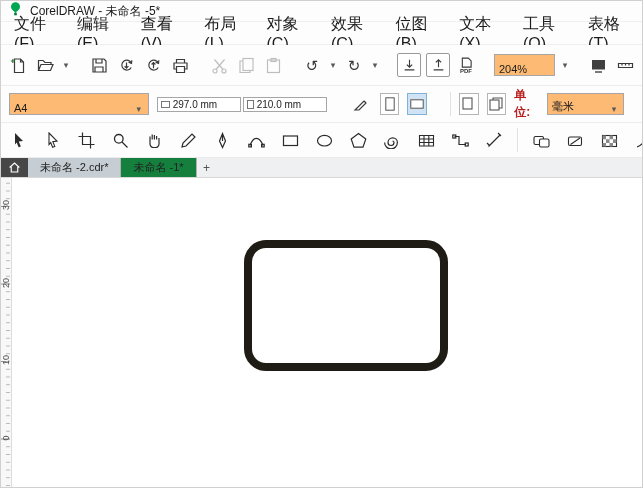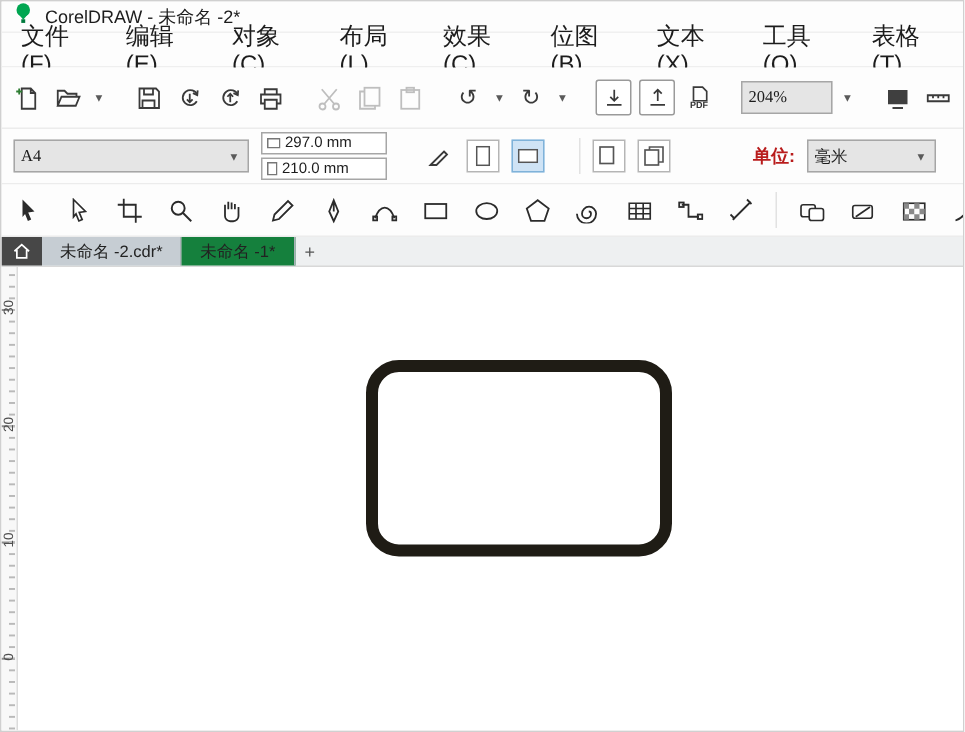--- a/index.html
+++ b/index.html
@@ -19,27 +19,27 @@
   .toolbox{height:35px;padding:0 6px;gap:12px;border-bottom:1px solid #ececec;overflow:hidden;}
   .tbtn{width:22px;height:22px;display:flex;align-items:center;justify-content:center;border-radius:2px;flex:0 0 auto;}
   .tbtn.disabled{opacity:.38;}
   .tbtn svg{display:block;}
   .caret{font-size:9px;color:#5a5a5a;width:10px;text-align:center;flex:0 0 auto;}
   .glyph{font-size:15px;line-height:1;color:#3a3a3a;}
   .gsep{width:7px;flex:0 0 auto;}
   .vsep{width:1px;height:24px;background:#e2e2e2;flex:0 0 auto;}
   .boxicon{border:1px solid #9a9a9a;background:#fff;}
   
-  .combo{display:flex;align-items:center;height:22px;background:#e5e5e5;border:1px solid #a6a6a6;
-         font-size:11px;padding:0 4px;box-sizing:border-box;font-family:Liberation Serif, serif;}
+  .combo{display:flex;align-items:flex-end;height:22px;background:#fdba74;border:1px solid #a6a6a6;
+         font-size:11px;padding:0 4px;box-sizing:border-box;}
   .combo .val{flex:1;}
   .zoomcombo{width:66px;}
   .presetcombo{width:157px;}
   .unitcombo{width:86px;}
-  .dims{display:flex;flex-direction:column;gap:2px;}
+  .dims{display:flex;flex-direction:row;gap:2px;}
   .dimfield{display:flex;align-items:center;width:84px;height:15px;background:#fff;
             border:1px solid #a6a6a6;font-size:10px;box-sizing:border-box;padding:0 3px;gap:3px;}
   .pbtn{width:22px;height:22px;border:1px solid #b5b5b5;background:#fff;display:flex;align-items:center;justify-content:center;box-sizing:border-box;}
   .pbtn.pressed{background:#cfe3f5;border-color:#7fb2d9;}
   .units-label{font-size:12px;margin-left:auto;color:#b91c1c;font-weight:bold;}
   
   .tabbar{height:20px;background:#eef0f1;align-items:stretch;border-bottom:1px solid #d8d8d8;}
   .hometab{width:27px;background:#474747;display:flex;align-items:center;justify-content:center;flex:0 0 auto;}
   .doctab{display:flex;align-items:center;font-size:11px;padding:0 12px;color:#222;
           background:#c6cdd3;border-right:1px solid #aab1b7;flex:0 0 auto;}
@@ -71,28 +71,29 @@
 <div class="app">
 
   <div class="bar titlebar">
     <span>
       <svg width="15" height="16" viewBox="0 0 16 17">
         <circle cx="8" cy="6" r="4.8" fill="#00a651"></circle>
         <path d="M4.6 8.8 L8 13 L11.4 8.8 Z" fill="#00a651"></path>
         <rect x="6.6" y="12.6" width="2.8" height="2.6" fill="#007a3d"></rect>
       </svg>
     </span>
-    <span class="title">CorelDRAW - 未命名 -2*</span>
+    <span class="title">CorelDRAW - 未命名 -5*</span>
   </div>
 
   <div class="bar menubar">
     <span class="menu-item">文件(F)</span>
     <span class="menu-item">编辑(E)</span>
+    <span class="menu-item">查看(V)</span>
+    <span class="menu-item">布局(L)</span>
     <span class="menu-item">对象(C)</span>
-    <span class="menu-item">布局(L)</span>
     <span class="menu-item">效果(C)</span>
     <span class="menu-item">位图(B)</span>
     <span class="menu-item">文本(X)</span>
     <span class="menu-item">工具(O)</span>
     <span class="menu-item">表格(T)</span>
   </div>
 
   <div class="bar stdbar">
     <span class="tbtn">
       <svg width="17" height="17" viewBox="0 0 17 17" fill="none" stroke="#3a3a3a" stroke-width="1.2">

